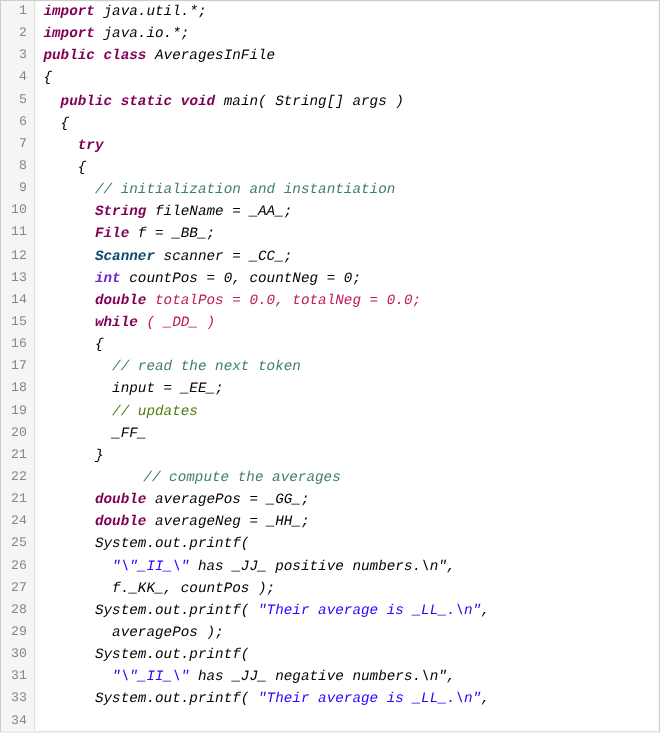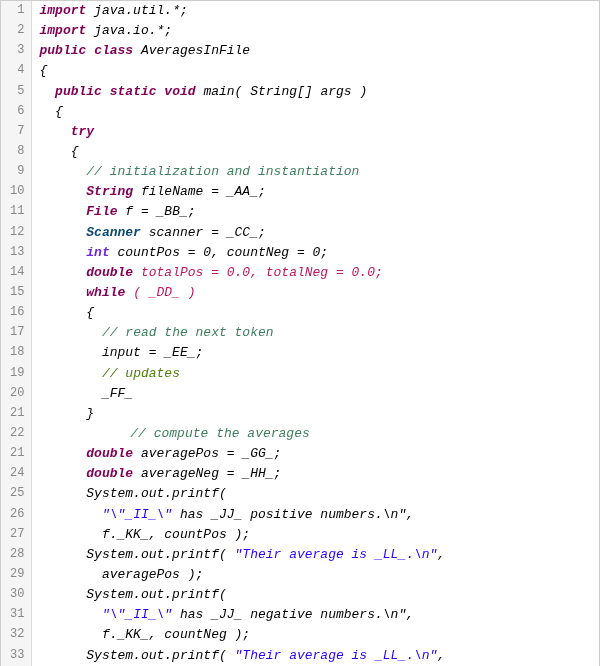--- a/index.html
+++ b/index.html
@@ -180,24 +180,20 @@
         </tr>
         <tr>
           <td class="line-number">30</td>
           <td class="line-code"><span style="color: rgb(0, 0, 0);">      System.out.printf(</span></td>
         </tr>
         <tr>
           <td class="line-number">31</td>
           <td class="line-code"><span style="color: rgb(0, 0, 0);">        </span><span style="color: rgb(42, 0, 255);">"\"_II_\"</span><span style="color: rgb(0, 0, 0);"> has _JJ_ negative numbers.\n",</span></td>
         </tr>
         <tr>
-          <td class="line-number">32</td>
-          <td class="line-code"><span style="color: rgb(0, 0, 0);">        f._KK_, countNeg );</span></td>
-        </tr>
-        <tr>
           <td class="line-number">33</td>
           <td class="line-code"><span style="color: rgb(0, 0, 0);">      System.out.printf( </span><span style="color: rgb(42, 0, 255);">"Their average is _LL_.\n"</span><span style="color: rgb(0, 0, 0);">,</span></td>
         </tr>
         <tr>
           <td class="line-number">34</td>
           <td class="line-code"></td>
         </tr>
       </tbody>
   </table>
 </div>

